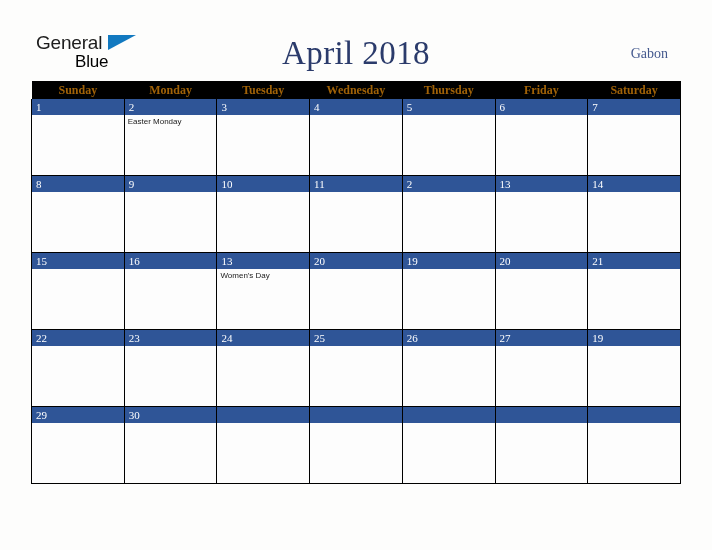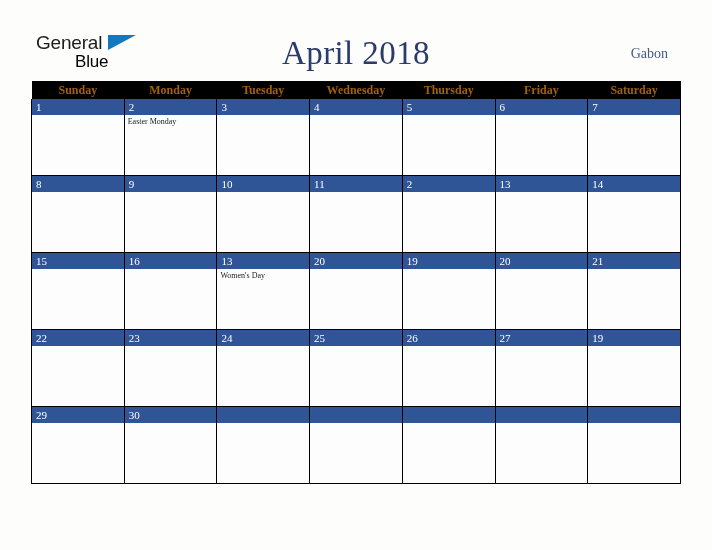--- a/index.html
+++ b/index.html
@@ -135,21 +135,21 @@
   }
 
   .daybody {
     height: 60px;
     padding: 2px 3px 0 3px;
     box-sizing: border-box;
     overflow: hidden;
   }
 
   .event {
-    font-family: Liberation Serif, serif;
+    font-family: Liberation Sans, sans-serif;
     font-size: 8px;
     color: #1b1b1b;
     line-height: 10px;
     display: block;
   }
 </style>
 </head>
 <body>
 
 <div class="page">

